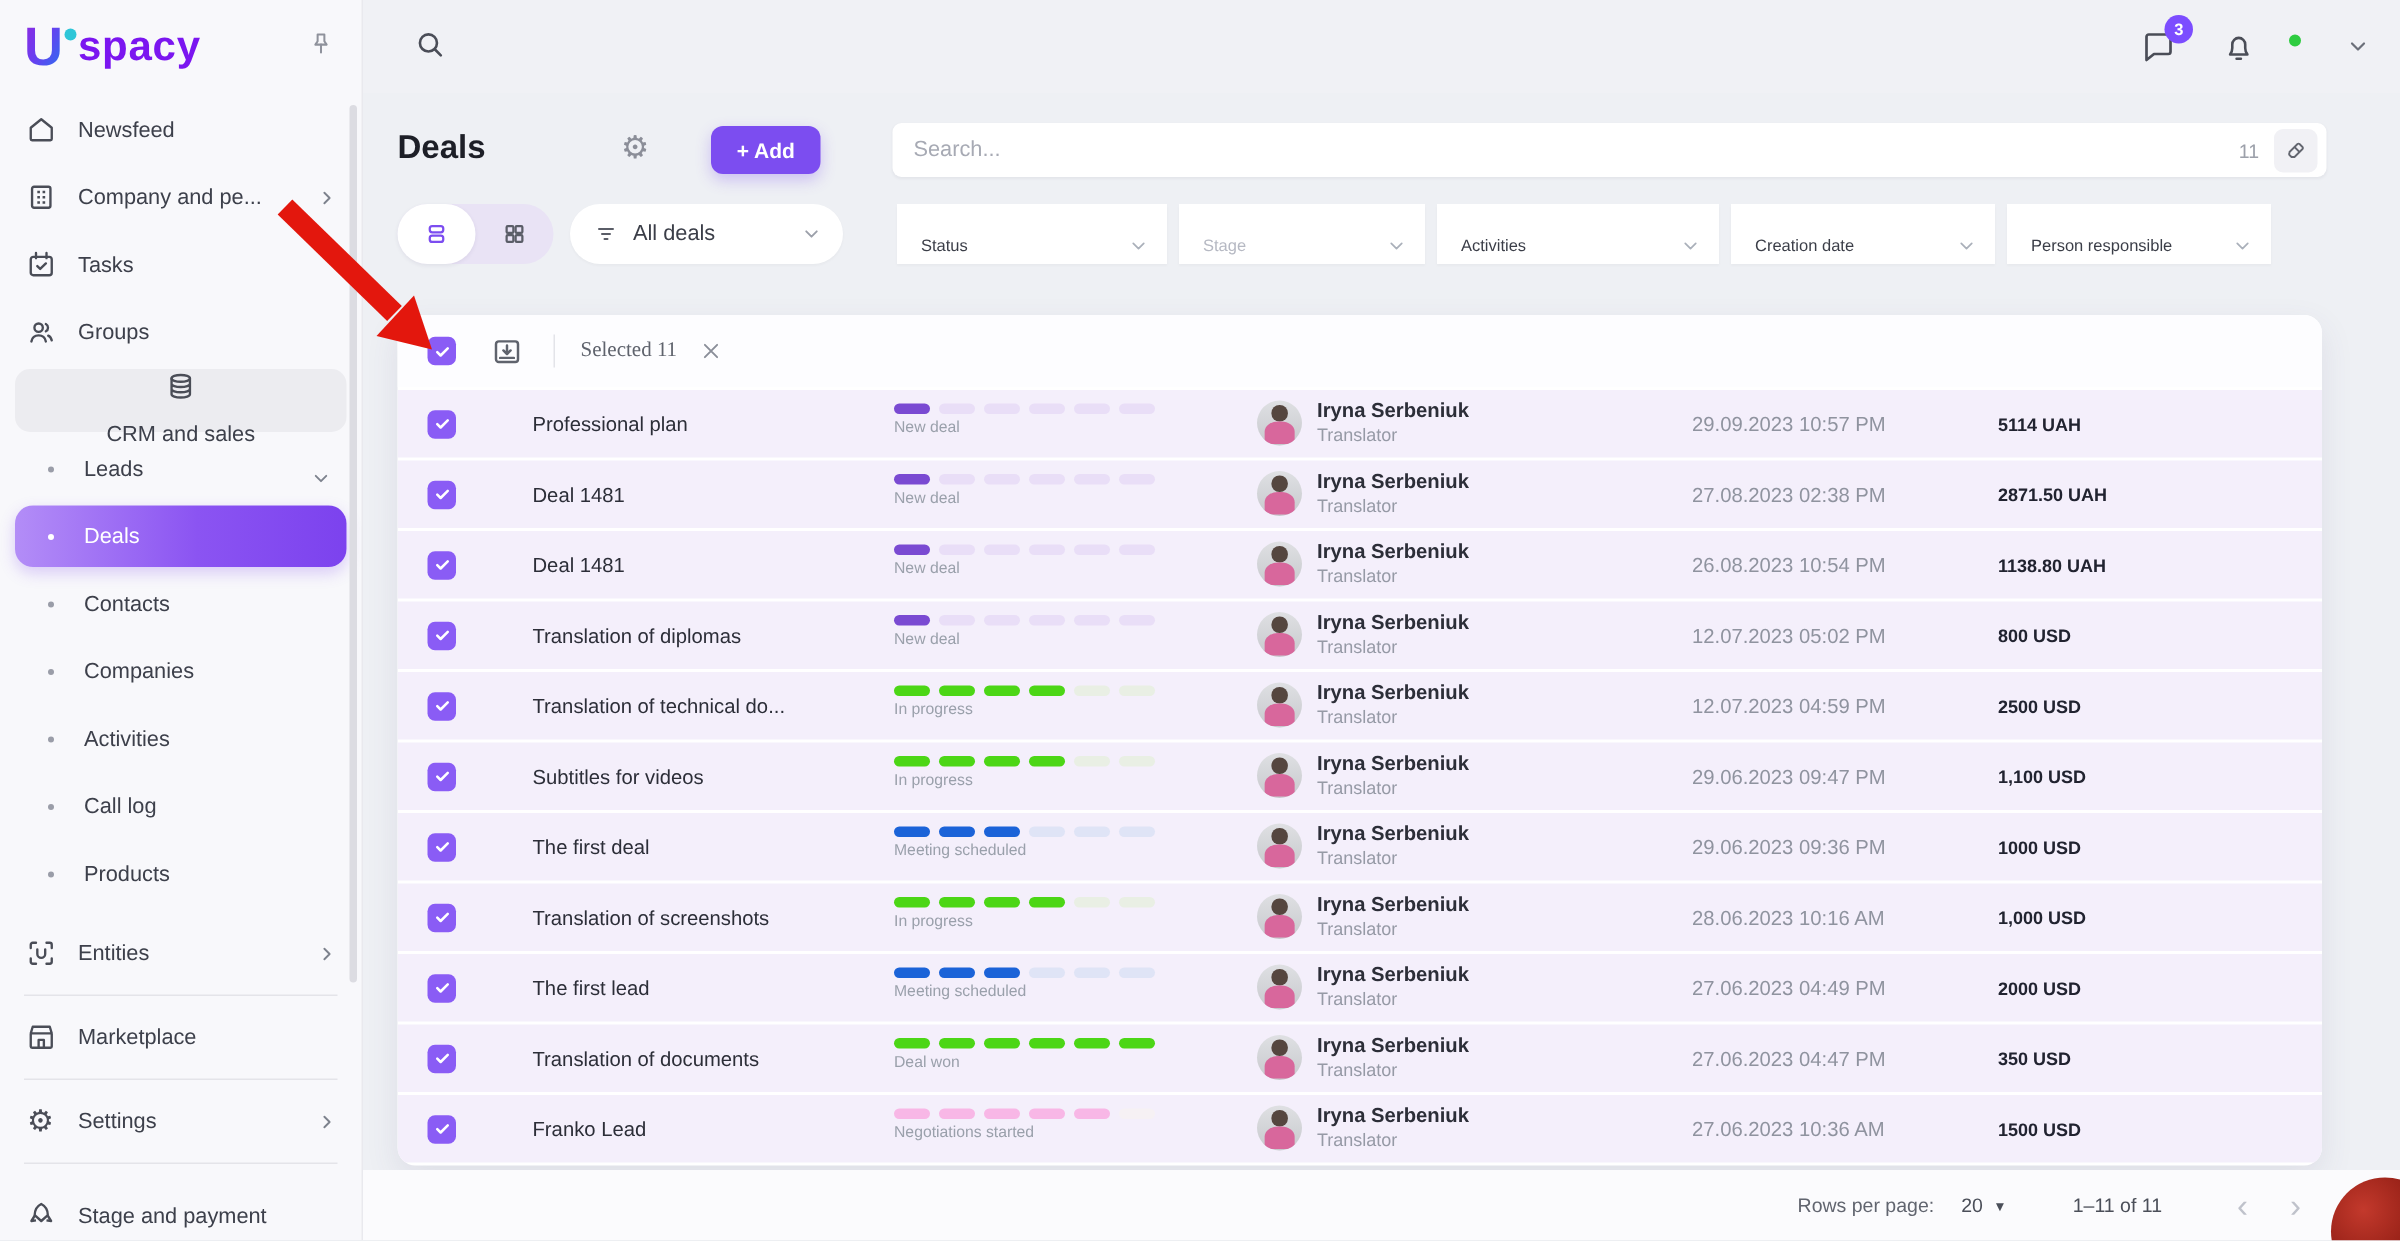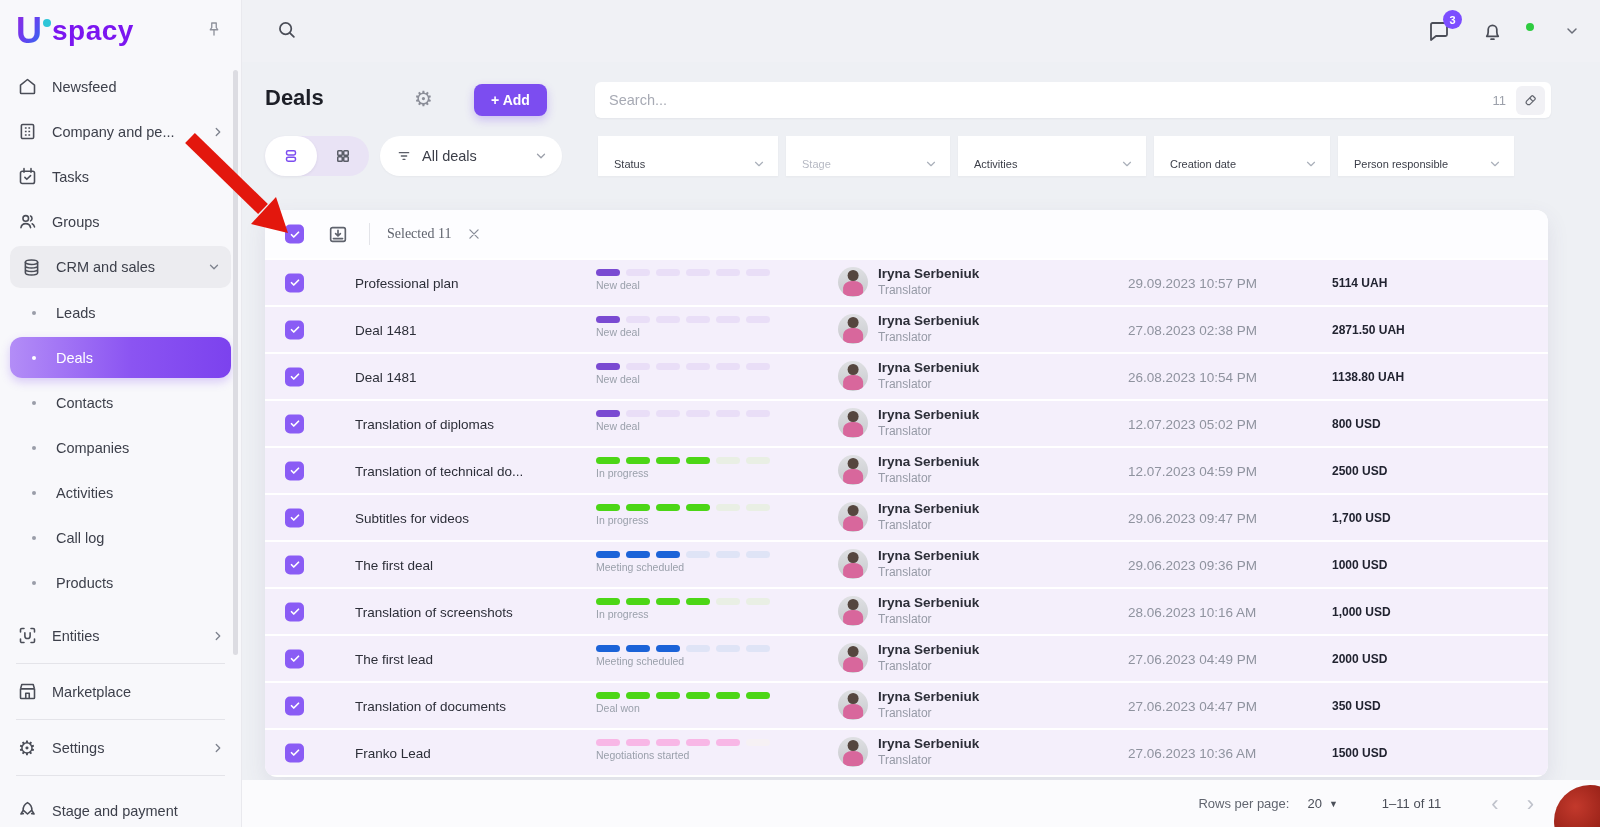--- a/index.html
+++ b/index.html
@@ -11,21 +11,21 @@
   .sidebar { position:absolute; left:0; top:0; width:242px; height:827px; background:#f8f8fb; border-right:1px solid #e9e9ee; z-index:5; }
   .logo { position:absolute; left:16px; top:10px; height:42px; display:flex; align-items:flex-start; cursor:pointer; }
   .logo-u { font-size:36px; font-weight:800; line-height:42px; background:linear-gradient(120deg,#8a2be2 10%,#6a3df0 45%,#2f6df0 90%); -webkit-background-clip:text; background-clip:text; color:transparent; }
   .logo-dot { width:8px; height:8px; border-radius:50%; background:#2ec6d8; margin:9px 1px 0 1px; }
   .logo-text { font-size:28px; font-weight:700; line-height:42px; color:#7b16f0; letter-spacing:.5px; }
   .pin-btn { position:absolute; right:18px; top:20px; color:#8f929c; }
   .nav { position:absolute; top:64px; left:0; right:0; }
   .nav-item { height:45px; display:flex; align-items:center; padding:0 16px; gap:14px; font-size:14.5px; color:#3d404b; cursor:pointer; }
   .nav-item .nicon { width:22px; height:22px; flex:0 0 22px; color:#4a4d57; display:flex; align-items:center; justify-content:center; }
   .nav-item .chev { margin-left:auto; color:#7d828d; display:flex; }
-  .nav-item.pill { height:42px; margin:2px 10px; padding:0 10px; background:#ececf0; border-radius:10px; }
+  .nav-item.pill { height:42px; margin:2px 10px; padding:0 10px; background:#ececf0; border-radius:10px;flex-direction:column; }
   .sub-item { height:45px; display:flex; align-items:center; padding-left:32px; gap:20px; font-size:14.5px; color:#3d404b; cursor:pointer; }
   .bullet { width:4px; height:4px; border-radius:50%; background:#9a9da8; flex:0 0 4px; }
   .sub-item.active { height:41px; margin:2px 10px; padding-left:22px; border-radius:12px; background:linear-gradient(90deg,#b38df7 0%,#8b54f2 55%,#7c42ee 100%); color:#ffffff; box-shadow:0 4px 10px rgba(124,66,238,.25); }
   .sub-item.active .bullet { background:#ffffff; }
   .nav-divider { height:1px; background:#e4e4e9; margin:5px 16px; }
   .side-scrollbar { position:absolute; right:3px; top:70px; width:5px; height:585px; border-radius:3px; background:#dcdce2; cursor:pointer; }
 
   
   .topbar { position:absolute; left:242px; top:0; right:0; height:62px; background:#f0f1f5; }
   .tb-search { position:absolute; left:34px; top:19px; color:#4a4d57; cursor:pointer; }
@@ -537,21 +537,21 @@
               <span class="seg" style="background: rgb(233, 239, 228);"></span>
             </div>
       <div class="stage-label">In progress</div>
     </div>
     <span class="avatar row-avatar"></span>
     <div class="owner">
       <div class="owner-name">Iryna Serbeniuk</div>
       <div class="owner-role">Translator</div>
     </div>
     <span class="row-date">29.06.2023 09:47 PM</span>
-    <span class="row-amount">1,700 USD</span>
+    <span class="row-amount">1,100 USD</span>
   </div>
 
   <div class="deal-row">
     <span class="checkbox">
       <svg width="12" height="12" viewBox="0 0 24 24" fill="none" stroke="#fff" stroke-width="3.4" stroke-linecap="round" stroke-linejoin="round">
               <path d="m5 12.5 4.5 4.5L19 7.5"></path>
             </svg>
     </span>
     <span class="row-name">The first deal</span>
     <div class="stage">

